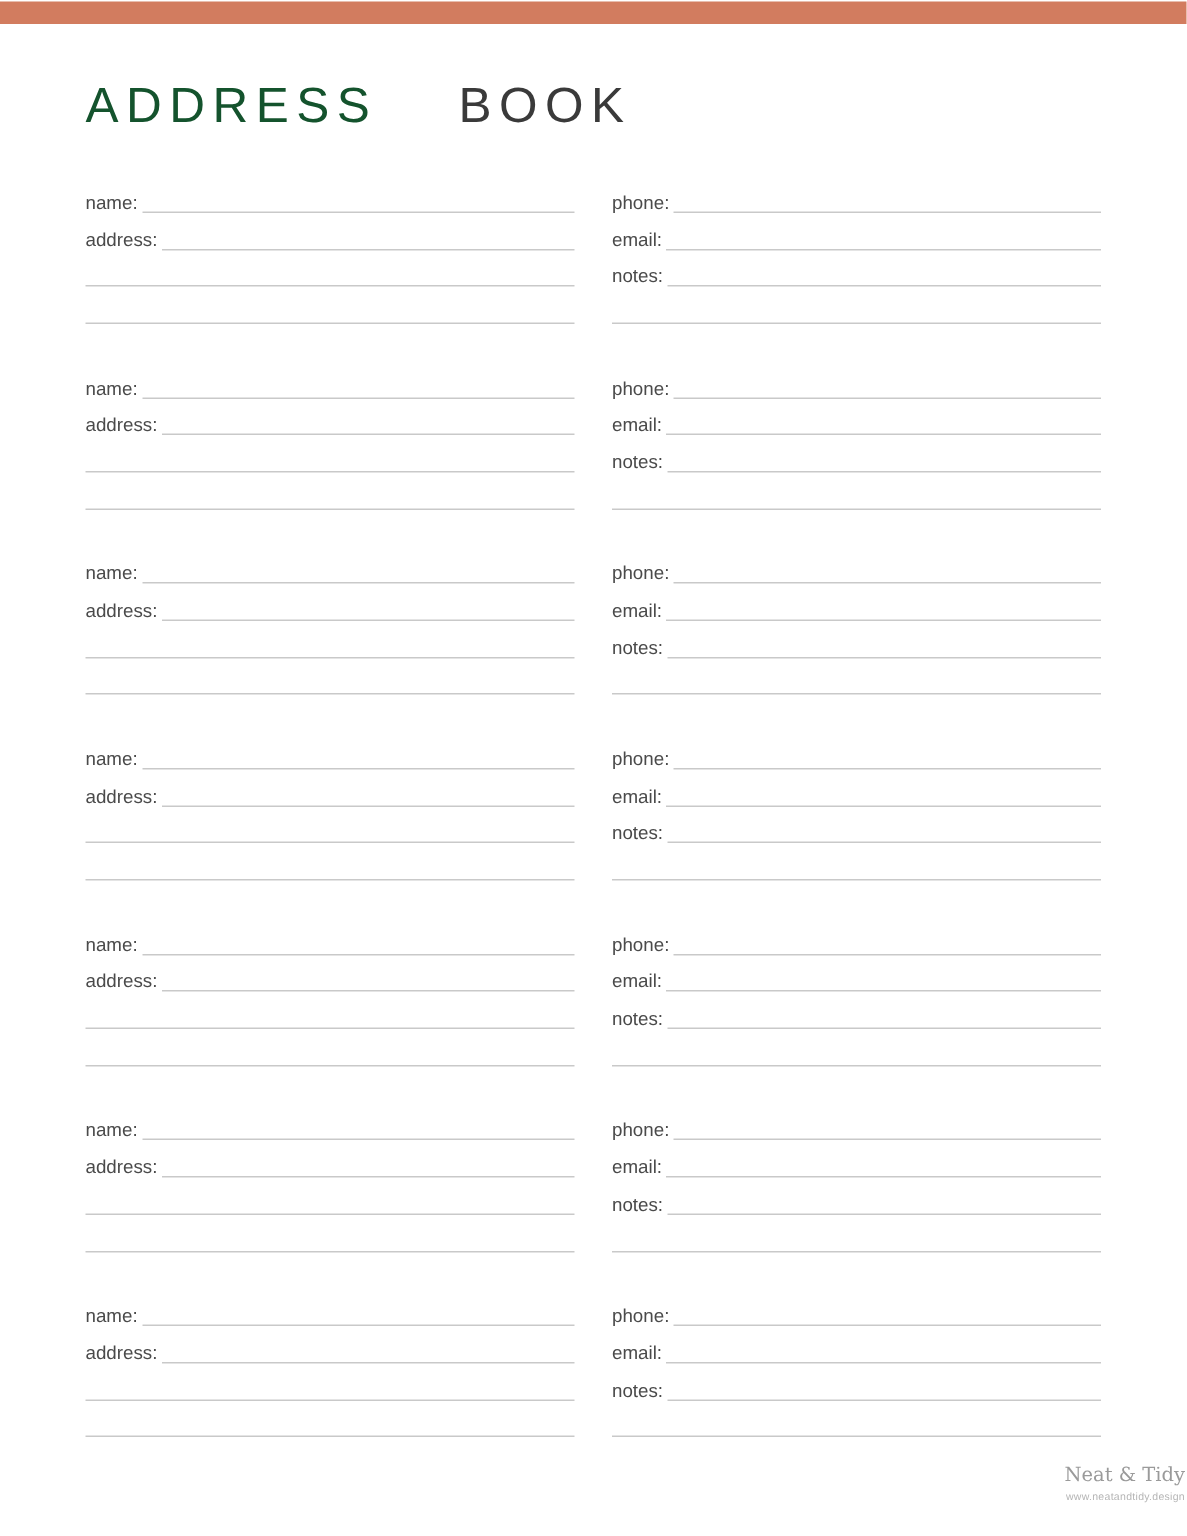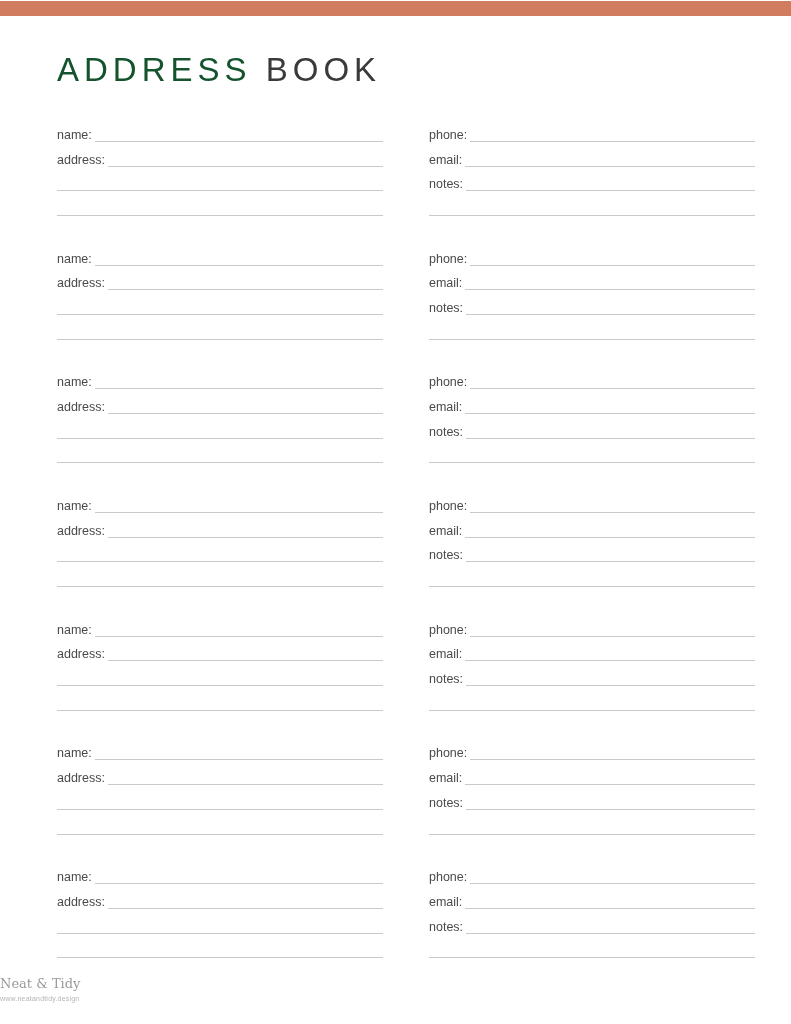--- a/index.html
+++ b/index.html
@@ -2,31 +2,31 @@
 <html><head>
 <meta charset="utf-8">
 <style>
   html, body { margin: 0; padding: 0; background: #ffffff; }
   body { width: 791px; height: 1024px; position: relative; overflow: hidden;
          font-family: "DejaVu Sans", sans-serif; color: #4a4a4a; }
   .topbar { position: absolute; left: 0; top: 1px; width: 791px; height: 15px; background: #d27c5f; }
   .title { position: absolute; left: 57px; top: 50px; font-family: "Liberation Sans", sans-serif;
            font-size: 33px; font-weight: 300; letter-spacing: 5px; line-height: 40px; white-space: nowrap; }
   .title .t1 { color: #14532d; }
-  .title .t2 { color: #3a3a3a; }
+  .title .t2 { color: #3a3a3a; margin-left: 40px; }
   .block { position: absolute; left: 0; width: 791px; height: 100px; }
   .col { position: absolute; top: 0; width: 326px; }
   .col.left { left: 57px; }
-  .col.right { left: 429px; }
+  .col.right { left: 408px; }
   .row { position: relative; height: 24.7px; display: flex; align-items: flex-end; }
   .label { font-size: 12.5px; color: #4a4a4a; line-height: 14px; padding-bottom: 1px; white-space: nowrap;
            font-family: "Liberation Sans", sans-serif; }
   .line { flex: 1; border-bottom: 1.3px solid #c9c9c9; height: 0; margin-left: 3px; margin-bottom: 1px; }
   .row.blank .line { margin-left: 0; }
-  .footer { position: absolute; left: 0; width: 790px; text-align: left; }
+  .footer { position: absolute; left: 0; width: 790px; text-align: right; }
   .brand { top: 976px; font-family: "DejaVu Serif", serif; font-size: 13px; color: #9a9a9a; }
   .url { top: 995px; font-family: "Liberation Sans", sans-serif; font-size: 7px; color: #b5b5b5; letter-spacing: 0.2px; }
 </style>
 </head>
 <body>
 
 <div class="topbar"></div>
 
 <div class="title">
   <span class="t1">ADDRESS</span>

